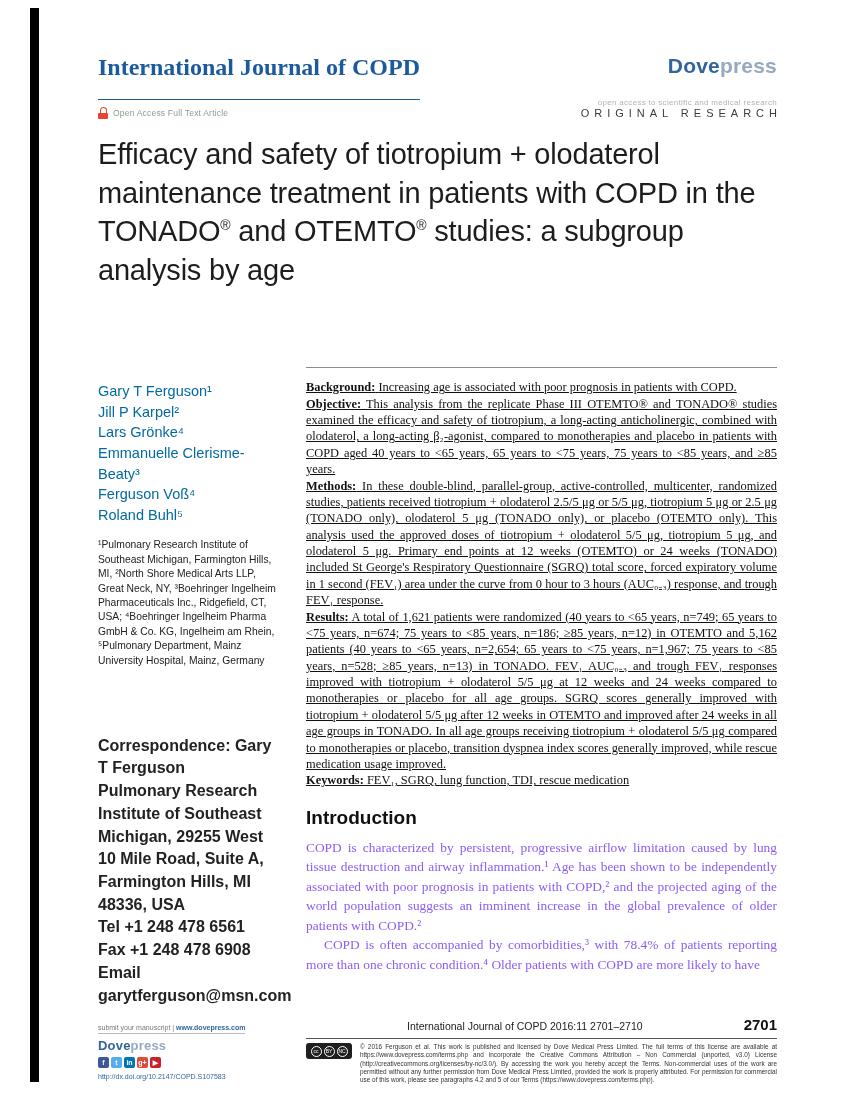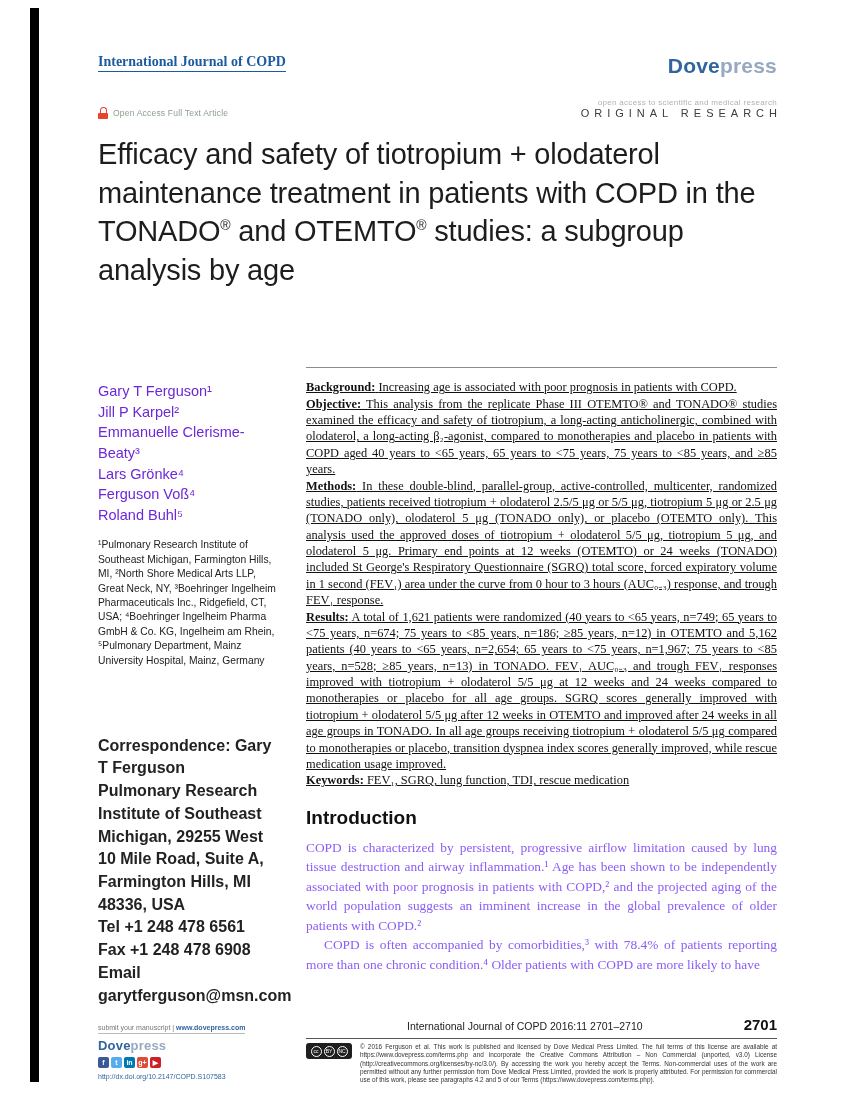--- a/index.html
+++ b/index.html
@@ -5,21 +5,21 @@
   * { margin:0; padding:0; box-sizing:border-box; }
   html,body { background:#ffffff; }
   body { font-family:"Liberation Sans", sans-serif; }
   .page { position:relative; width:850px; height:1100px; background:#fff; overflow:hidden; }
 
   .spine { position:absolute; left:30px; top:8px; width:9px; height:1074px; background:#000; }
 
   .content { position:absolute; left:98px; top:0; width:679px; }
 
   .mast-row1 { display:flex; justify-content:space-between; align-items:flex-start; padding-top:54px; }
-  .journal-name { font-family:"Liberation Serif", serif; font-size:14px; font-weight:bold; color:#1b5a9e; border-bottom:1.5px solid #1b5a9e; padding-bottom:1px; align-self:flex-start; cursor:pointer; }
+  .journal-name { font-family:"Liberation Serif", serif; font-size:24px; font-weight:bold; color:#1b5a9e; border-bottom:1.5px solid #1b5a9e; padding-bottom:18px; align-self:flex-start; cursor:pointer; }
   .publisher { text-align:right; }
   .dovepress { font-size:21px; font-weight:bold; letter-spacing:.2px; cursor:pointer; }
   .dovepress .dove { color:#30659f; }
   .dovepress .press { color:#97a9c0; }
   .tagline { font-size:8px; color:#b2b2b2; margin-top:20px; letter-spacing:.3px; }
 
   .mast-row2 { display:flex; justify-content:space-between; align-items:center; }
   .oa { display:flex; align-items:center; gap:5px; cursor:pointer; }
   .oa-icon { position:relative; width:10px; height:12px; display:inline-block; }
   .oa-icon::before { content:''; position:absolute; top:0; left:2px; width:5px; height:6px; border:1.5px solid #e8432c; border-bottom:none; border-radius:4px 4px 0 0; }
@@ -27,21 +27,21 @@
   .oa-label { font-size:8.5px; color:#8d9c8d; letter-spacing:.2px; }
   .article-type { font-size:11px; letter-spacing:5px; color:#3c3c3c; margin-right:-5px; }
 
   .title { margin-top:16px; font-size:29px; font-weight:400; line-height:1.33; color:#1d1d1d; letter-spacing:-0.2px; }
   .title sup { font-size:14px; }
 
   .cols { display:flex; gap:22px; margin-top:78px; min-height:640px; }
   .left { width:186px; display:flex; flex-direction:column; }
   .right { flex:1; }
 
-  .authors { padding-top:14px; font-size:14.5px; line-height:1.42; color:#6d28d9; }
+  .authors { padding-top:14px; font-size:14.5px; line-height:1.42; color:#0369a1; }
   .affiliations { margin-top:13px; font-size:10.3px; line-height:1.4; color:#222; }
   .correspondence { margin-top:auto; font-size:16px; line-height:1.42; color:#222;font-weight:bold; }
 
   .abstract { border-top:1px solid #8c8c8c; padding-top:11px; font-family:"Liberation Serif", serif; font-size:12.4px; line-height:1.32; color:#111; text-align:justify;text-decoration:underline; }
   .abstract .abs b { font-weight:bold; }
 
   .section-heading { margin-top:18px; font-size:19px; font-weight:bold; color:#111; }
   .body { margin-top:9px; font-family:"Liberation Serif", serif; font-size:13.4px; line-height:1.46; color:#8b5cf6; text-align:justify; }
   .body.indent { margin-top:0; text-indent:18px; }
 
@@ -90,22 +90,22 @@
     </header>
 
     <h1 class="title"><span>Efficacy and safety of tiotropium + olodaterol maintenance treatment in patients with COPD in the TONADO</span><sup>®</sup><span> and OTEMTO</span><sup>®</sup><span> studies: a subgroup analysis by age</span></h1>
 
     <div class="cols">
 
       <aside class="left">
         <div class="authors">
           <div class="author">Gary T Ferguson¹</div>
           <div class="author">Jill P Karpel²</div>
+          <div class="author">Lars Grönke⁴</div>
           <div class="author">Emmanuelle Clerisme-Beaty³</div>
-          <div class="author">Lars Grönke⁴</div>
           <div class="author">Ferguson Voß⁴</div>
           <div class="author">Roland Buhl⁵</div>
         </div>
         <div class="affiliations">¹Pulmonary Research Institute of Southeast Michigan, Farmington Hills, MI, ²North Shore Medical Arts LLP, Great Neck, NY, ³Boehringer Ingelheim Pharmaceuticals Inc., Ridgefield, CT, USA; ⁴Boehringer Ingelheim Pharma GmbH &amp; Co. KG, Ingelheim am Rhein, ⁵Pulmonary Department, Mainz University Hospital, Mainz, Germany</div>
         <div class="correspondence">
           <div>Correspondence: Gary T Ferguson</div>
           <div>Pulmonary Research Institute of Southeast Michigan, 29255 West 10 Mile Road, Suite A, Farmington Hills, MI 48336, USA</div>
           <div>Tel +1 248 478 6561</div>
           <div>Fax +1 248 478 6908</div>
           <div>Email garytferguson@msn.com</div>

